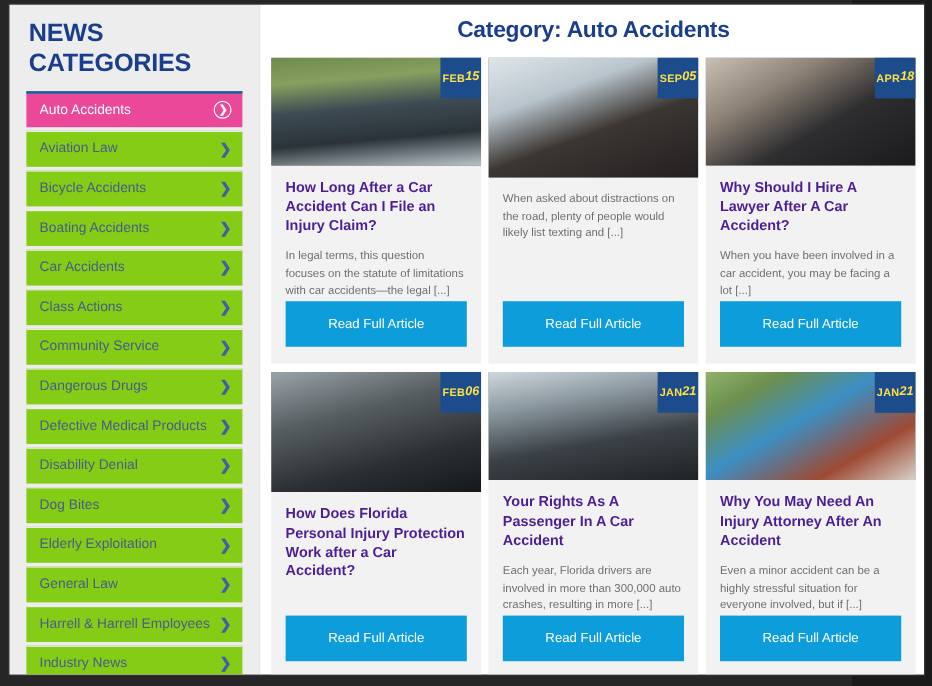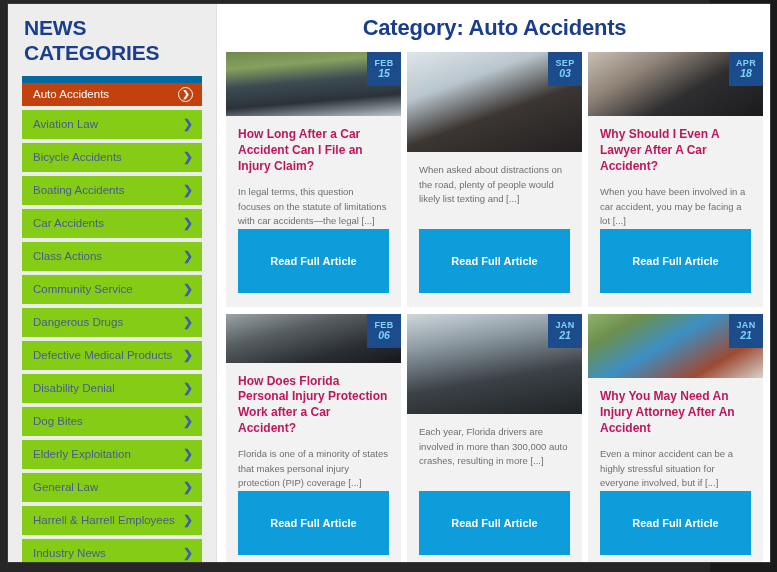--- a/index.html
+++ b/index.html
@@ -83,22 +83,22 @@
     flex: 0 0 auto;
     font-size: 12px;
     color: #3f5fa8;
     font-weight: bold;
     line-height: 1;
     margin-left: 6px;
   }
 
   
   .cat-item.active {
-    background: #c2410c;
-    border-top: 7px solid #0369a1;
+    background: #ec4899;
+    border-top: 2px solid #0369a1;
     text-align: center;
   }
   .cat-item.active .cat-label {
     color: #ffffff;
     font-weight: normal;
   }
   .cat-item.active .chev-circle {
     display: inline-flex;
     align-items: center;
     justify-content: center;
@@ -116,21 +116,21 @@
   
   .main {
     flex: 1 1 auto;
     background: #ffffff;
     padding: 6px 4px 0 6px;
     overflow: hidden;
   }
 
   .page-title {
     text-align: center;
-    font-size: 22px;
+    font-size: 19px;
     font-weight: bold;
     color: #1a3e8c;
     letter-spacing: -0.2px;
     margin: 5px 0 11px 0;
   }
 
   .card-grid {
     display: grid;
     grid-template-columns: repeat(3, 1fr);
     gap: 7px 6px;
@@ -154,60 +154,60 @@
 
   .thumb-art { position: absolute; inset: 0; }
 
   .date-badge {
     position: absolute;
     top: 0;
     right: 0;
     width: 34px;
     height: 34px;
     background: #1c4c8c;
-    color: #7dd3fc;
-    display: flex;
-    flex-direction: column;
+    color: #fde047;
+    display: flex;
+    flex-direction: row;
     align-items: center;
     justify-content: center;
     line-height: 1.12;
     z-index: 3;
   }
   .date-badge .m { font-size: 9px; font-weight: bold; letter-spacing: 0.3px; }
   .date-badge .d { font-size: 10.5px; font-weight: bold; font-style: italic; }
 
   .card-body {
     flex: 1 1 auto;
     padding: 11px 12px 0 12px;
     display: flex;
     flex-direction: column;
   }
 
   .card-title {
     font-size: 12px;
     font-weight: bold;
-    color: #be185d;
+    color: #4c1d95;
     line-height: 1.32;
     margin-bottom: 10px;
   }
 
   .card-excerpt {
     font-size: 9.5px;
     color: #6f6f6f;
     line-height: 1.55;
   }
 
   .card-cta {
     margin: auto 12px 14px 12px;
     background: #0d9ddb;
     color: #ffffff;
     font-size: 11px;
-    font-weight: bold;
+    font-weight: normal;
     text-align: center;
-    padding: 26px 4px;
+    padding: 13px 4px;
     cursor: pointer;
     user-select: none;
   }
   .art-a { background: linear-gradient(175deg,#6f8a4e 0%,#86a05f 22%,#3d4b53 46%,#2b3339 72%,#b9c4c9 100%); }
   .art-b { background: linear-gradient(160deg,#dfe6ea 0%,#b9c5cd 30%,#3b3632 58%,#242021 100%); }
   .art-c { background: linear-gradient(150deg,#c9c0b4 0%,#8e8276 30%,#2e2e30 60%,#1b1b1d 100%); }
   .art-d { background: linear-gradient(165deg,#9aa3a8 0%,#565d61 35%,#2b2f33 70%,#15181b 100%); }
   .art-e { background: linear-gradient(170deg,#cfd7dc 0%,#8d9aa2 28%,#3b4146 62%,#1f2326 100%); }
   .art-f { background: linear-gradient(150deg,#8fb36a 0%,#6d8f4f 20%,#3c8fc4 45%,#9e4a33 75%,#d7d2cb 100%); }
 </style>
@@ -300,65 +300,65 @@
                 <h3 class="card-title">How Long After a Car Accident Can I File an Injury Claim?</h3>
                 <p class="card-excerpt">In legal terms, this question focuses on the statute of limitations with car accidents—the legal [...]</p>
               </div>
               <div class="card-cta">Read Full Article</div>
             </article>
             <article class="card">
               <div class="card-thumb">
                 <div class="thumb-art art-b"></div>
                 <div class="date-badge">
                   <span class="m">SEP</span>
-                  <span class="d">03</span>
+                  <span class="d">05</span>
                 </div>
               </div>
               <div class="card-body">
                 <p class="card-excerpt">When asked about distractions on the road, plenty of people would likely list texting and [...]</p>
               </div>
               <div class="card-cta">Read Full Article</div>
             </article>
             <article class="card">
               <div class="card-thumb">
                 <div class="thumb-art art-c"></div>
                 <div class="date-badge">
                   <span class="m">APR</span>
                   <span class="d">18</span>
                 </div>
               </div>
               <div class="card-body">
-                <h3 class="card-title">Why Should I Even A Lawyer After A Car Accident?</h3>
+                <h3 class="card-title">Why Should I Hire A Lawyer After A Car Accident?</h3>
                 <p class="card-excerpt">When you have been involved in a car accident, you may be facing a lot [...]</p>
               </div>
               <div class="card-cta">Read Full Article</div>
             </article>
             <article class="card">
               <div class="card-thumb">
                 <div class="thumb-art art-d"></div>
                 <div class="date-badge">
                   <span class="m">FEB</span>
                   <span class="d">06</span>
                 </div>
               </div>
               <div class="card-body">
                 <h3 class="card-title">How Does Florida Personal Injury Protection Work after a Car Accident?</h3>
-                <p class="card-excerpt">Florida is one of a minority of states that makes personal injury protection (PIP) coverage [...]</p>
               </div>
               <div class="card-cta">Read Full Article</div>
             </article>
             <article class="card">
               <div class="card-thumb">
                 <div class="thumb-art art-e"></div>
                 <div class="date-badge">
                   <span class="m">JAN</span>
                   <span class="d">21</span>
                 </div>
               </div>
               <div class="card-body">
+                <h3 class="card-title">Your Rights As A Passenger In A Car Accident</h3>
                 <p class="card-excerpt">Each year, Florida drivers are involved in more than 300,000 auto crashes, resulting in more [...]</p>
               </div>
               <div class="card-cta">Read Full Article</div>
             </article>
             <article class="card">
               <div class="card-thumb">
                 <div class="thumb-art art-f"></div>
                 <div class="date-badge">
                   <span class="m">JAN</span>
                   <span class="d">21</span>

